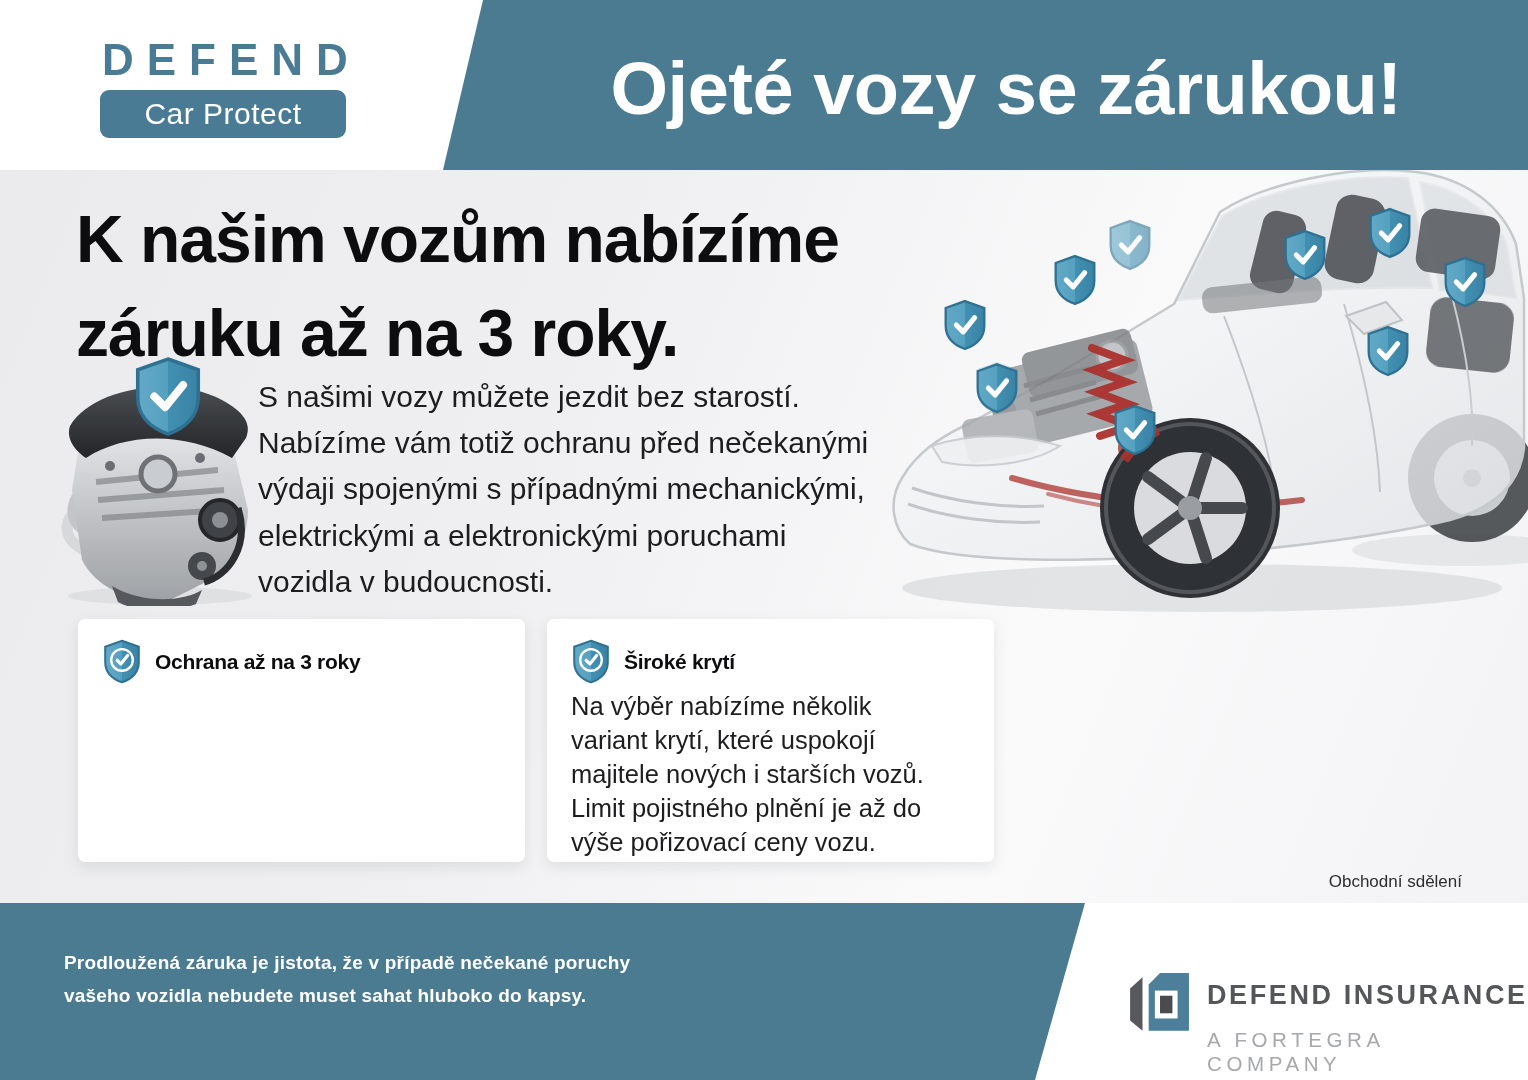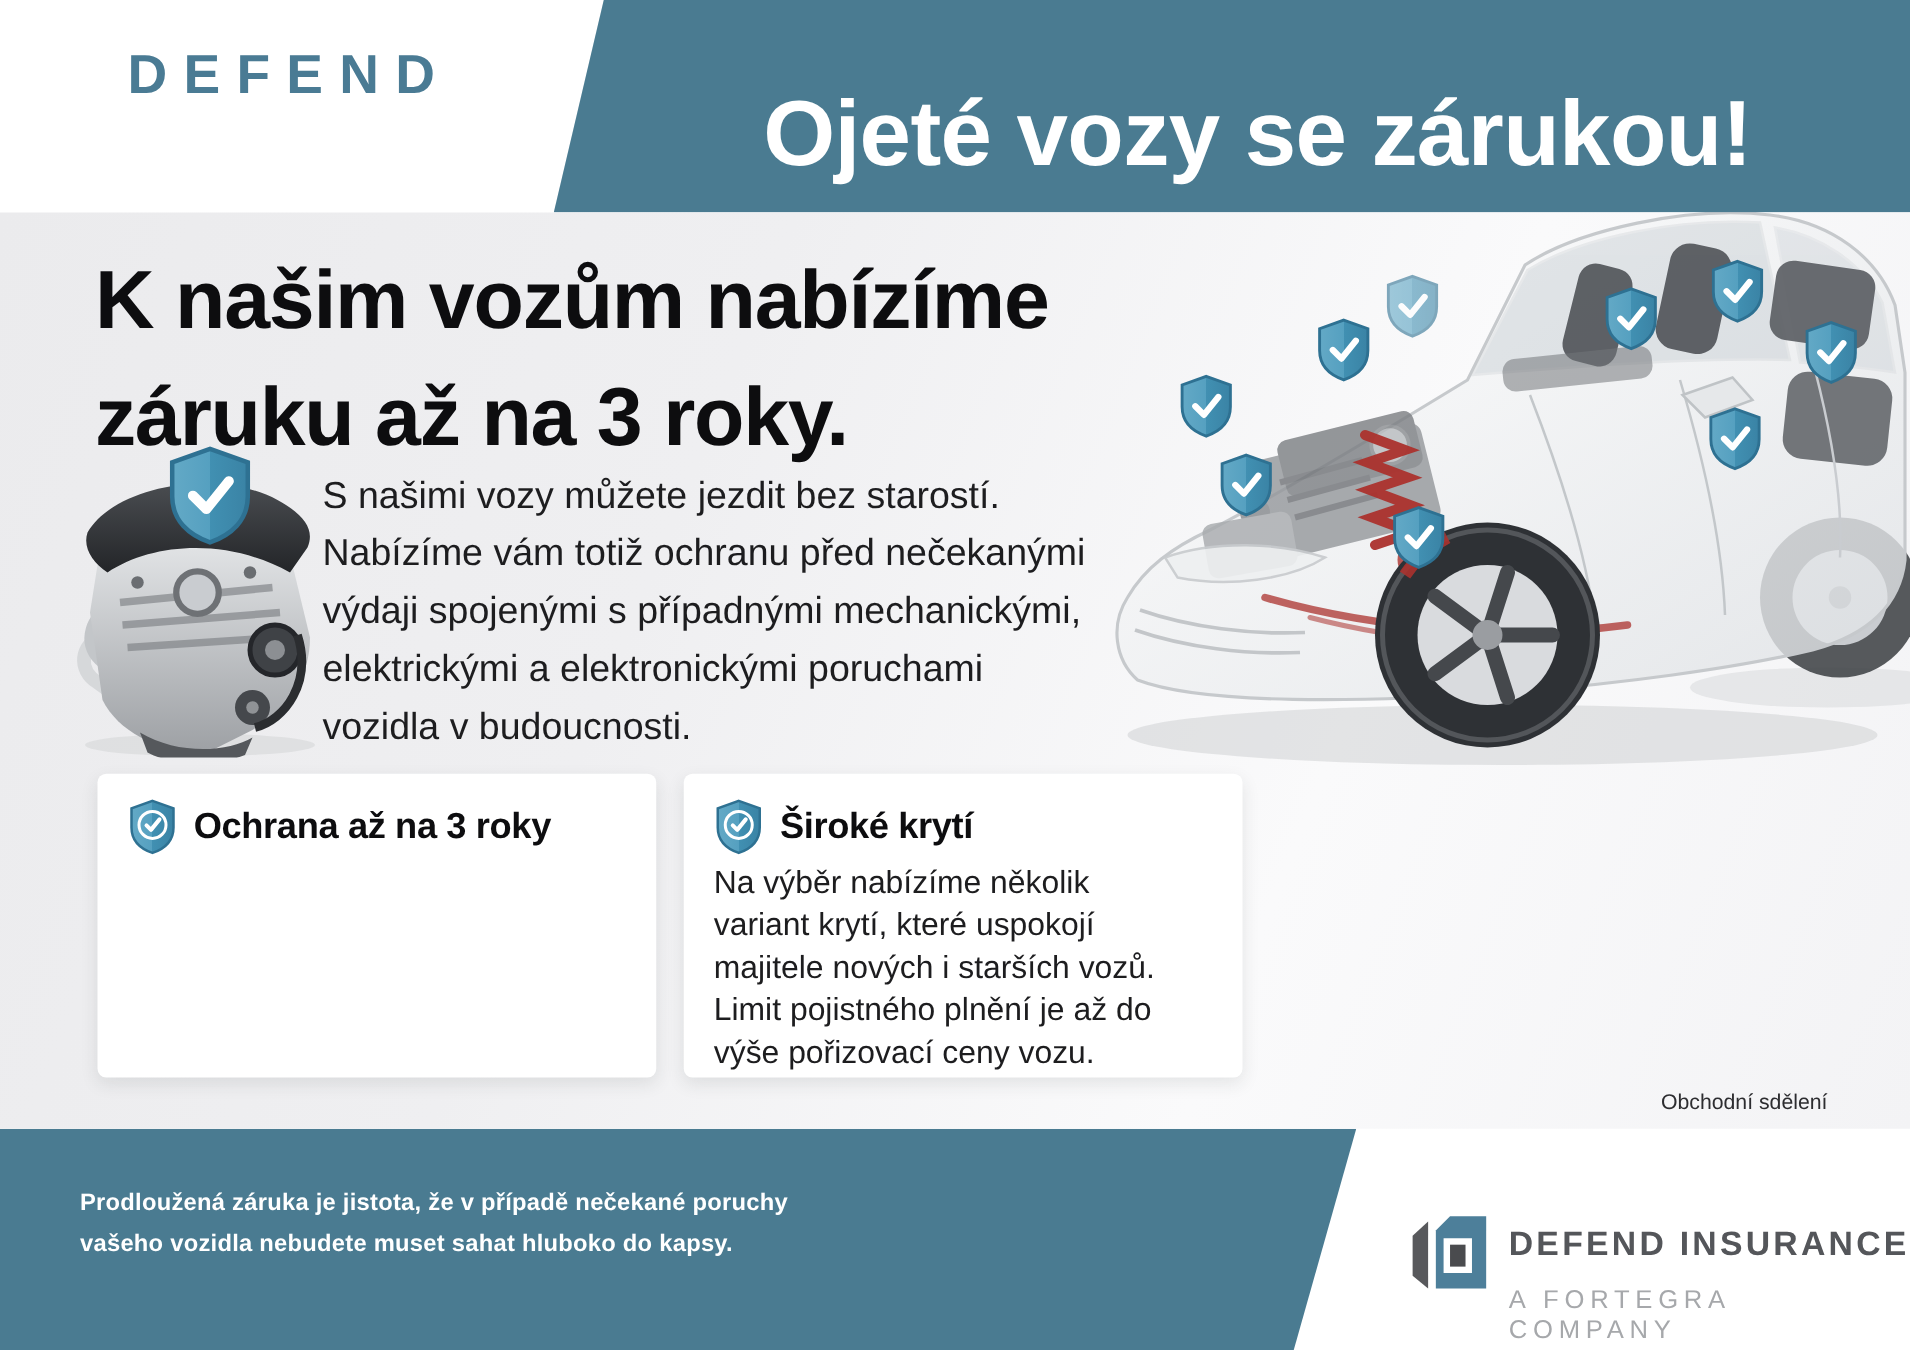--- a/index.html
+++ b/index.html
@@ -8,21 +8,21 @@
   .page { position:relative; width:1528px; height:1080px; background:#ffffff; overflow:hidden; }
 
   
   .top-banner { position:absolute; top:0; left:0; width:1528px; height:170px;
     background:#4a7b91; z-index:5;
     clip-path:polygon(483px 0, 1528px 0, 1528px 170px, 443px 170px);
     display:flex; align-items:center; }
   .banner-title { position:absolute; left:500px; right:16px; top:0; height:170px;
     display:flex; align-items:center; justify-content:center;
     color:#ffffff; font-size:74px; font-weight:800; letter-spacing:-0.5px;
-    padding-top:6px;margin-top:18px; }
+    padding-top:6px; }
 
   
   .logo-area { position:absolute; top:38px; left:100px; z-index:6; }
   .logo-defend { font-size:44px; font-weight:700; letter-spacing:13px;
     color:#4a7b94; line-height:1; padding-left:2px; }
   .logo-badge { margin-top:8px; width:246px; height:48px; background:#4a7b94;
     border-radius:9px; display:flex; align-items:center; justify-content:center;
     color:#ffffff; font-size:30px; font-weight:400; letter-spacing:0.5px; }
 
   
@@ -41,21 +41,21 @@
     font-size:30px; line-height:1.54; color:#1d1d1f; white-space:pre-line; }
 
   .car-visual { position:absolute; left:872px; top:148px; width:656px; height:474px; z-index:2; }
 
   
   .cards { position:absolute; left:78px; top:619px; display:flex; gap:22px; z-index:4; }
   .card { width:447px; height:243px; background:#ffffff; border-radius:7px;
     box-shadow:0 5px 14px rgba(40,45,50,0.10); padding:20px 22px 18px 24px; }
   .card-head { display:flex; align-items:center; gap:13px; margin-bottom:6px; }
   .card-icon { width:40px; height:45px; flex:0 0 auto; }
-  .card-title { font-size:29px; font-weight:800; color:#0d0d0f; letter-spacing:-0.3px; }
+  .card-title { font-size:21px; font-weight:800; color:#0d0d0f; letter-spacing:-0.3px; }
   .card-body { font-size:25.5px; line-height:1.33; color:#1d1d1f; white-space:pre-line; }
 
   .legal-note { position:absolute; top:872px; right:66px; z-index:4;
     font-size:17px; color:#2d2d30; }
 
   
   .bottom-banner { position:absolute; left:0; top:903px; width:1528px; height:177px;
     background:#4a7b91; z-index:5;
     clip-path:polygon(0 0, 1085px 0, 1035px 177px, 0 177px); }
   .tagline { position:absolute; left:64px; top:947px; width:1000px; z-index:6;
@@ -103,20 +103,21 @@
     </symbol>
   </defs>
 </svg>
 
 <div class="page">
 
   <div class="main-bg"></div>
 
   <div class="logo-area">
     <div class="logo-defend">DEFEND</div>
+    <div class="logo-badge">Car Protect</div>
   </div>
 
   <div class="top-banner">
     <div class="banner-title">Ojeté vozy se zárukou!</div>
   </div>
 
   <h1 class="headline">K našim vozům nabízíme
 záruku až na 3 roky.</h1>
 
   <div class="engine-visual">

